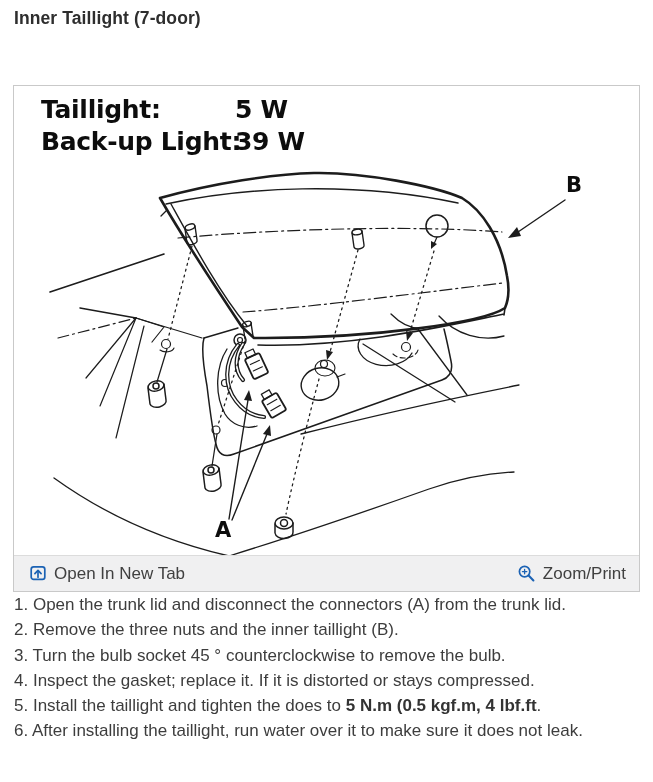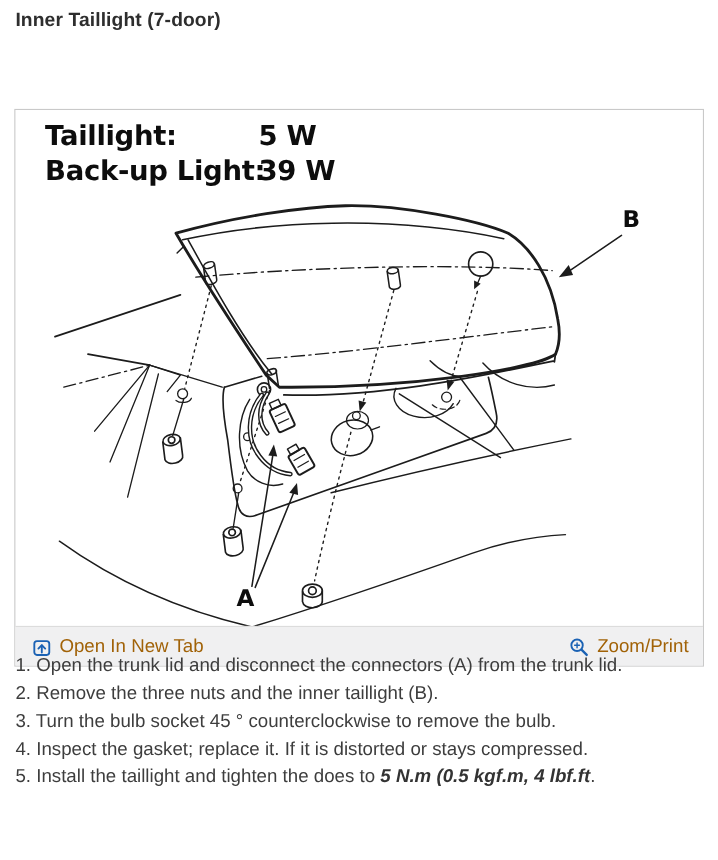--- a/index.html
+++ b/index.html
@@ -6,21 +6,21 @@
   html,body { width:653px; height:782px; background:#ffffff; font-family:"Liberation Sans", sans-serif; }
   body { position:relative; overflow:hidden; }
 
   .page-title {
     position:absolute; left:14px; top:8px;
     font-size:17.5px; font-weight:bold; color:#2e2e2e; letter-spacing:.1px;
   }
 
   .figure-box {
     position:absolute; left:13px; top:85px; width:627px; height:507px;
-    background:#ffffff; border:1px solid #c9c9c9;margin-top:14px;
+    background:#ffffff; border:1px solid #c9c9c9;
   }
 
   .spec-row { position:absolute; left:0; width:100%; }
   .spec-label, .spec-value {
     position:absolute; font-family:"DejaVu Sans", sans-serif;
     font-weight:bold; font-size:25px; color:#0d0d0d; white-space:nowrap; letter-spacing:-0.3px;
   }
   .spec-row.r1 { top:9px; }
   .spec-row.r2 { top:41px; }
   .spec-label { left:27px; }
@@ -35,30 +35,30 @@
   .label-a { left:201px; top:432px; }
   .label-b { left:552px; top:87px; }
 
   .figure-bar {
     position:absolute; left:0; bottom:0; width:100%; height:36px;
     background:#f0f0f1; border-top:1px solid #dcdcdc;
     display:flex; align-items:center; justify-content:space-between;
     padding:0 13px 0 15px;
   }
   .bar-link {
-    display:flex; align-items:flex-end; gap:7px;
-    color:#a16207; font-size:17px; cursor:pointer; text-decoration:none; white-space:nowrap;
+    display:flex; align-items:flex-start; gap:7px;
+    color:#404040; font-size:17px; cursor:pointer; text-decoration:none; white-space:nowrap;
   }
   .bar-link svg { display:block; }
 
   .instructions { position:absolute; left:14px; top:592px; width:630px; }
   .step {
     font-size:17px; color:#3d3d3d; line-height:25.3px; white-space:nowrap;
   }
-  .step b { color:#333333;font-style:italic; }
+  .step b { color:#333333; }
 </style>
 </head>
 <body>
 
 <div class="page-title">Inner Taillight (7-door)</div>
 
 <div class="figure-box">
 
   <svg class="diagram-svg" viewBox="0 0 627 470" fill="none" stroke="#1c1c1c" stroke-width="1.6" stroke-linecap="round" stroke-linejoin="round">
 
@@ -221,13 +221,14 @@
   <div class="step"><span class="num">1.</span> <span class="pre">Open the trunk lid and disconnect the connectors (A) from the trunk lid.</span><b class="bold"></b><span class="post"></span></div>
 
   <div class="step"><span class="num">2.</span> <span class="pre">Remove the three nuts and the inner taillight (B).</span><b class="bold"></b><span class="post"></span></div>
 
   <div class="step"><span class="num">3.</span> <span class="pre">Turn the bulb socket 45 ° counterclockwise to remove the bulb.</span><b class="bold"></b><span class="post"></span></div>
 
   <div class="step"><span class="num">4.</span> <span class="pre">Inspect the gasket; replace it. If it is distorted or stays compressed.</span><b class="bold"></b><span class="post"></span></div>
 
   <div class="step"><span class="num">5.</span> <span class="pre">Install the taillight and tighten the does to </span><b class="bold">5 N.m (0.5 kgf.m, 4 lbf.ft</b><span class="post">.</span></div>
 
+  <div class="step"><span class="num">6.</span> <span class="pre">After installing the taillight, run water over it to make sure it does not leak.</span><b class="bold"></b><span class="post"></span></div>
 </div>
 
 </body></html>

